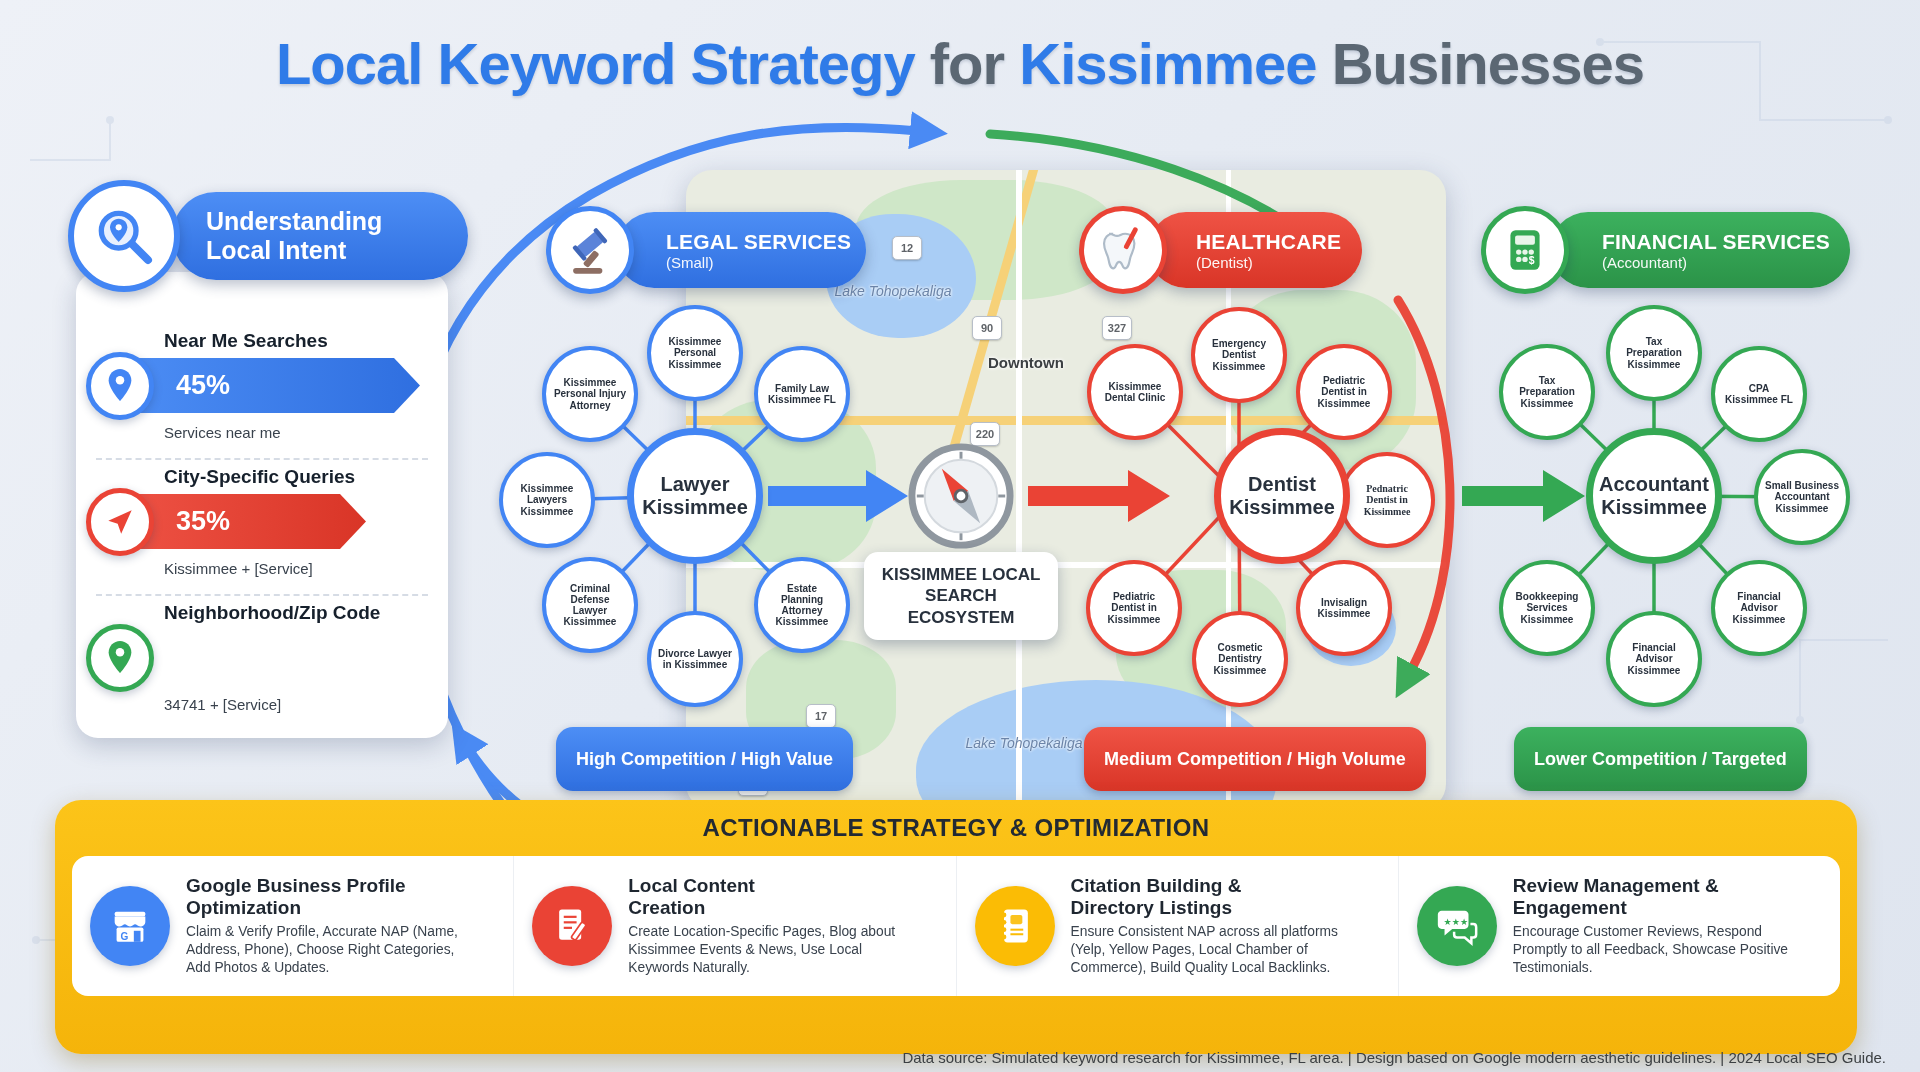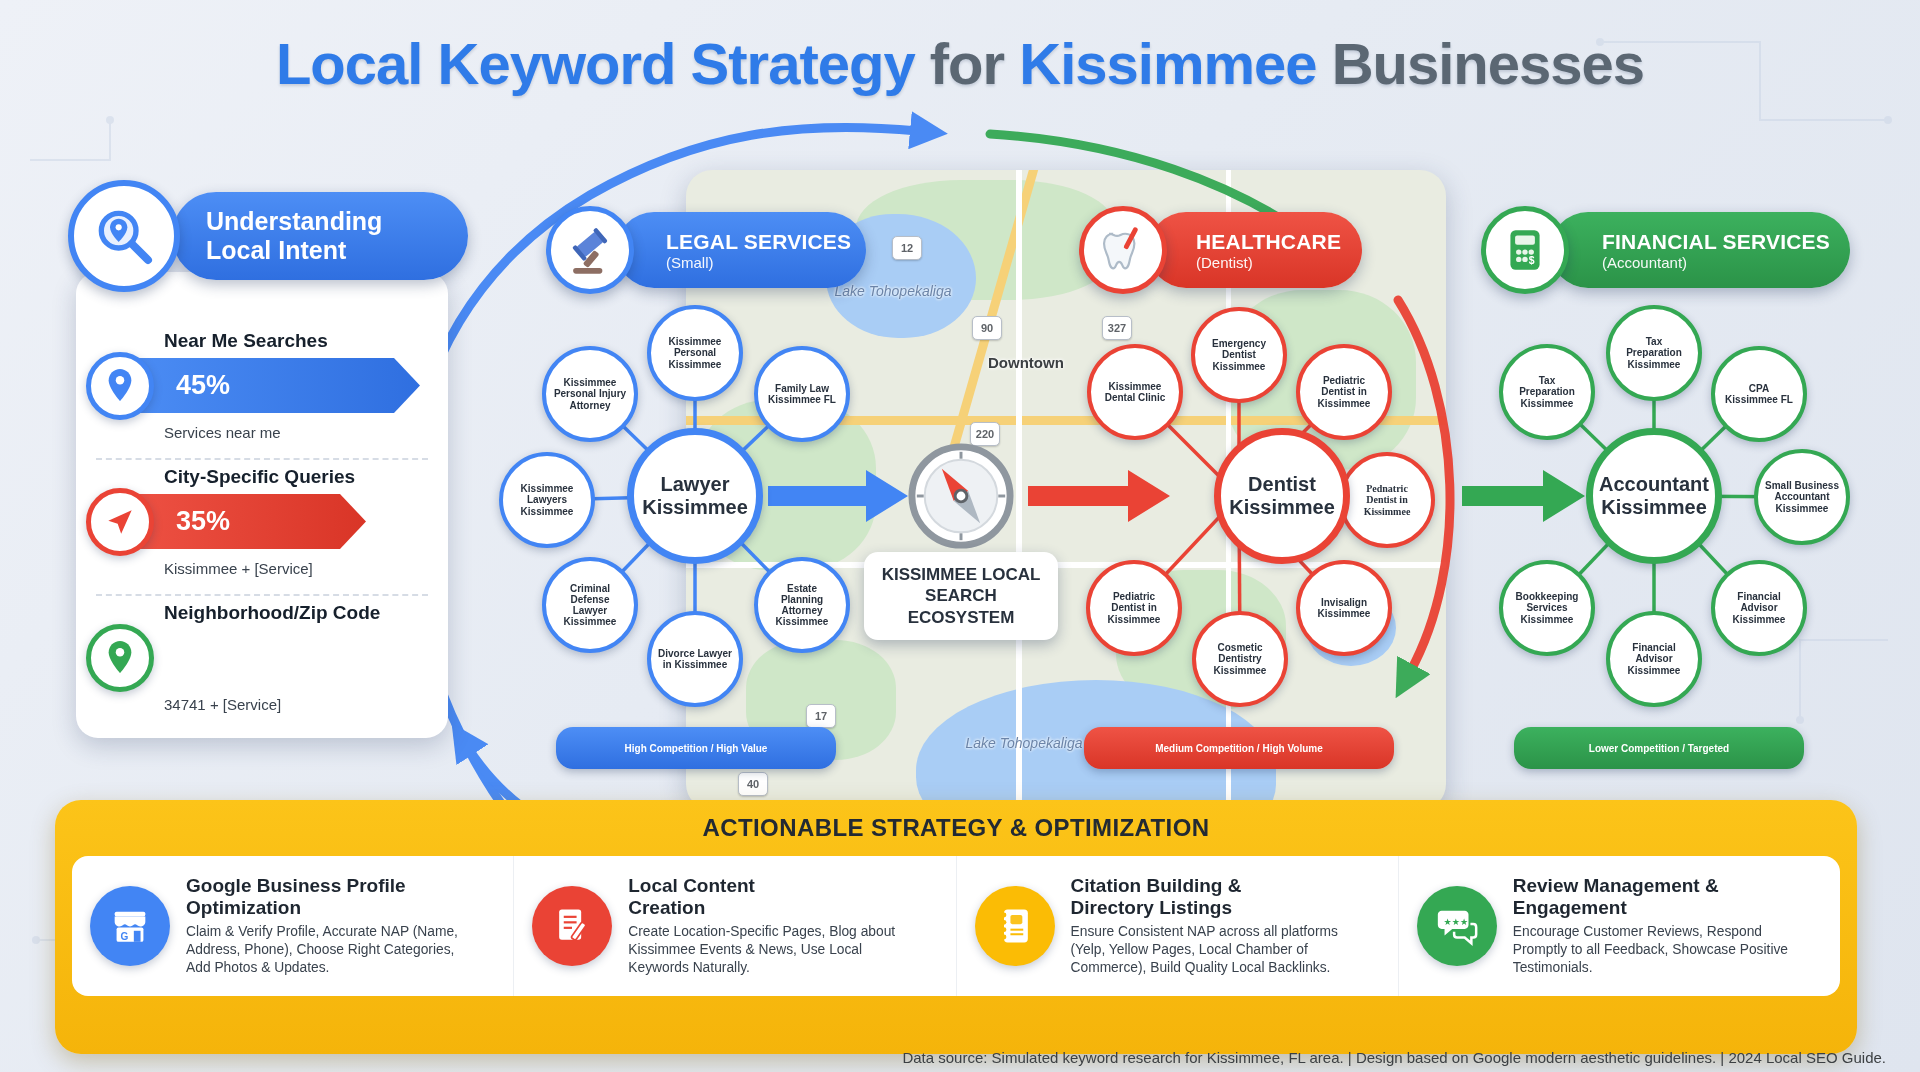--- a/index.html
+++ b/index.html
@@ -47,22 +47,22 @@
   .hdr-pill .l1{font-size:21px;font-weight:800;letter-spacing:.2px;}
   .hdr-pill .l2{font-size:15px;opacity:.95;}
   .hdr-circle{position:absolute;border-radius:50%;background:#fff;display:flex;align-items:center;
     justify-content:center;box-sizing:border-box;z-index:6;box-shadow:0 5px 12px rgba(30,50,90,.3);}
   .bg-blue{background:linear-gradient(180deg,#4d8ef5,#2f6fe0);}
   .bg-red{background:linear-gradient(180deg,#ef5345,#d93527);}
   .bg-green{background:linear-gradient(180deg,#3cb15e,#2b9348);}
   .bd-blue{border:5px solid #4285F4;} .bd-red{border:5px solid #EA4335;} .bd-green{border:5px solid #34A853;}
 
   
-  .badge{position:absolute;height:34px;border-radius:17px;color:#fff;font-weight:bold;font-size:10px;
-    display:flex;align-items:center;justify-content:center;padding:4px 20px;z-index:4;
+  .badge{position:absolute;height:34px;border-radius:17px;color:#fff;font-weight:bold;font-size:18px;
+    display:flex;align-items:center;justify-content:center;padding:15px 20px;z-index:4;
     box-shadow:0 3px 8px rgba(30,50,90,.3);}
 
   
   #compass{left:907px;top:442px;width:108px;height:108px;z-index:5;}
   #eco-card{left:864px;top:552px;width:194px;min-height:88px;background:#fff;border-radius:14px;
     box-shadow:0 5px 14px rgba(30,50,90,.3);display:flex;align-items:center;justify-content:center;
     text-align:center;font-size:17px;font-weight:800;color:#28313d;line-height:1.25;z-index:5;
     padding:10px 8px;box-sizing:border-box;}
 
   

